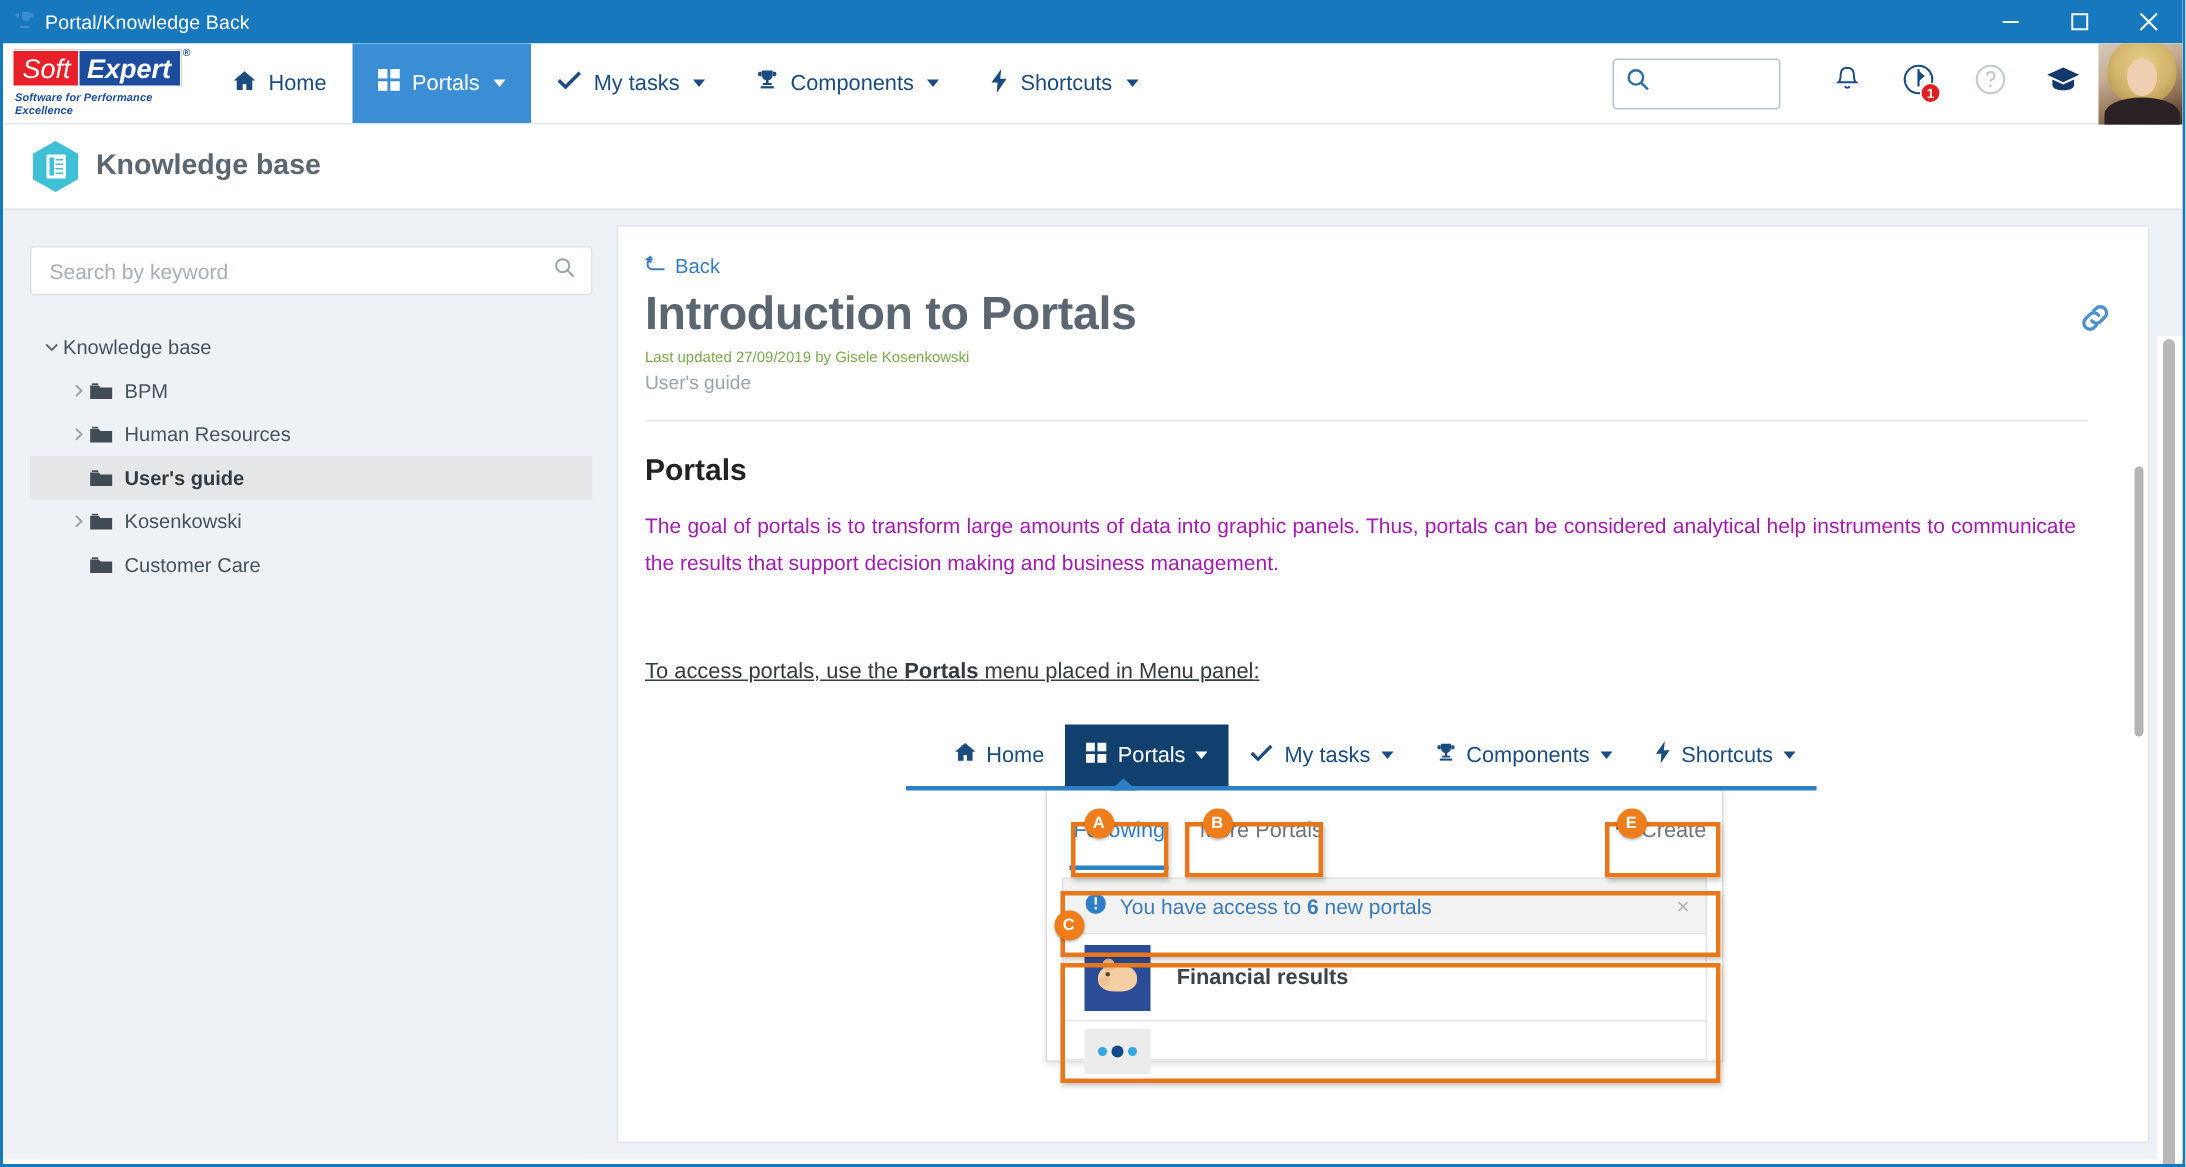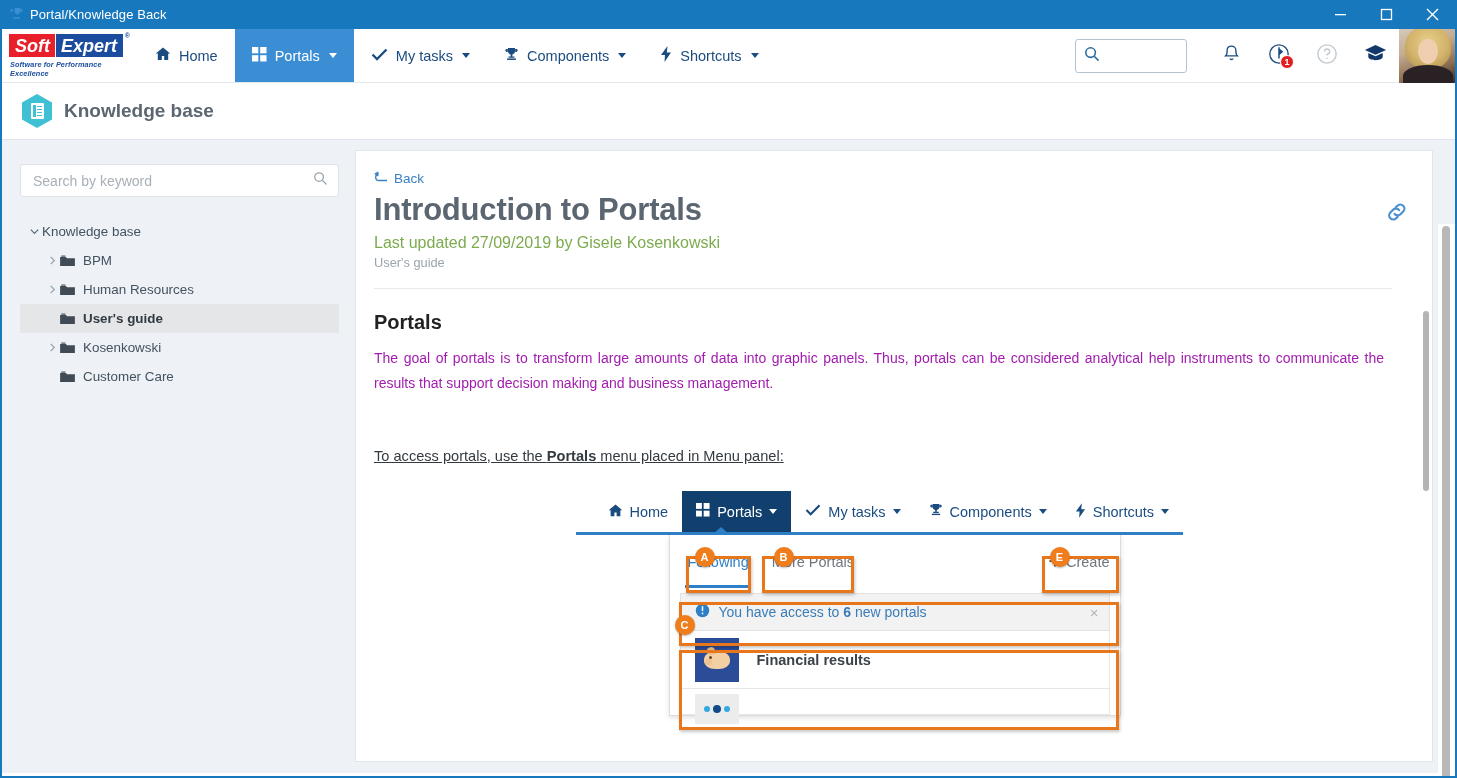--- a/index.html
+++ b/index.html
@@ -57,21 +57,21 @@
     position: relative;
   }
   .logo {
     width: 136px;
     display: flex; flex-direction: column; justify-content: center;
     padding-left: 6px;
   }
   .logo-row { display: flex; align-items: stretch; height: 25px; }
   .logo-soft {
     background: #e8202a; color: #ffffff;
-    font-style: italic; font-weight: bold; font-size: 18px;
+    font-style: italic; font-weight: normal; font-size: 18px;
     padding: 0 5px 0 6px;
     display: flex; align-items: center;
     border: 1px solid #ffffff;
     border-right: none;
     line-height: 1;
   }
   .logo-expert {
     background: #1b4c9e; color: #ffffff;
     font-style: italic; font-weight: bold; font-size: 18px;
     padding: 0 6px 0 5px;
@@ -186,21 +186,21 @@
   
   .body-area {
     display: flex;
     height: 633px;
     background: #eef2f7;
     position: relative;
   }
 
   
   .sidebar {
-    width: 353px;
+    width: 409px;
     background: #eef2f7;
     padding: 24px 16px 14px 18px;
     flex-shrink: 0;
     border-radius: 24px;
   }
   .side-search {
     height: 33px; background: #ffffff;
     border: 1px solid #dfe3e8; border-radius: 3px;
     display: flex; align-items: center;
     padding: 0 10px 0 12px;
@@ -252,21 +252,21 @@
   }
   .back-link {
     display: inline-flex; align-items: center; gap: 6px;
     color: #3a7fc1; font-size: 13.5px; cursor: pointer;
     margin-bottom: 2px;
   }
   .article-title {
     font-size: 31px; color: #5b6670; font-weight: bold;
     letter-spacing: -.2px; margin: 4px 0 6px;
   }
-  .article-meta { font-size: 16px; color: #7cab4e; }
+  .article-meta { font-size: 10px; color: #7cab4e; }
   .article-sub { font-size: 12.8px; color: #9aa4ad; margin-top: 3px; }
   .divider { border-top: 1px solid #e6eaee; margin: 18px 0 0; }
 
   .content-scroll {
     margin-top: 22px;
     position: relative;
     height: 450px;
     overflow: hidden;
     padding-right: 8px;
   }

